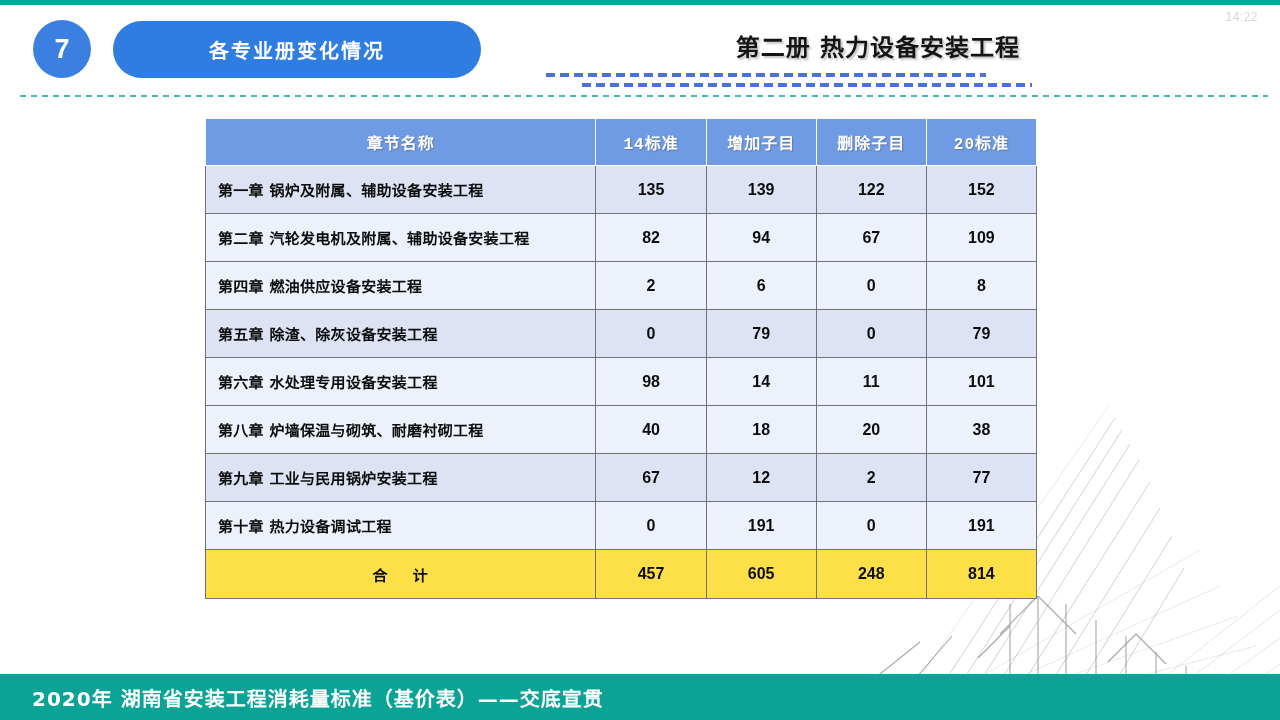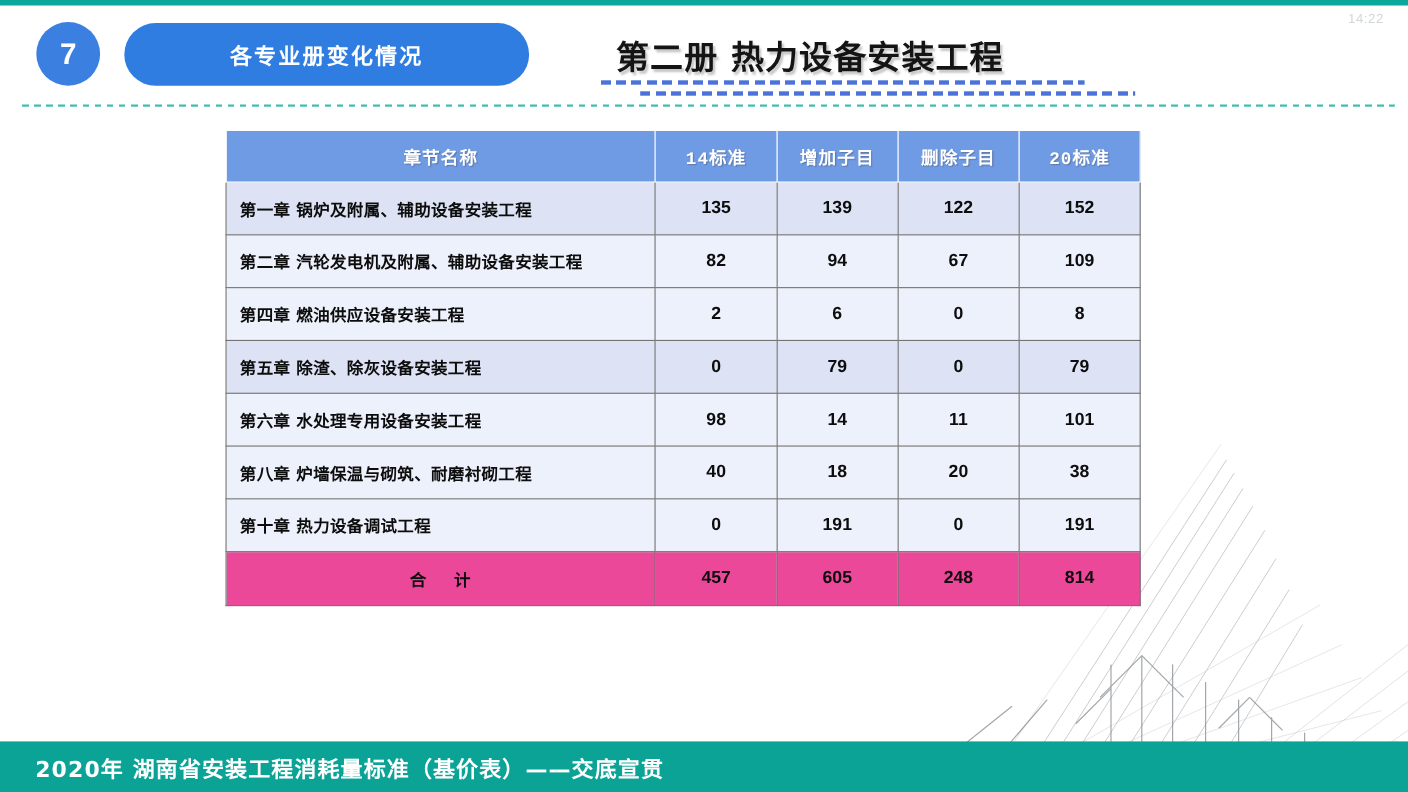--- a/index.html
+++ b/index.html
@@ -90,22 +90,22 @@
     display: flex;
     align-items: center;
     justify-content: center;
     font-family: "DejaVu Sans", "Liberation Sans", sans-serif;
   }
   #slide-title {
     position: absolute;
     left: 560px;
     top: 28px;
     width: 460px;
-    text-align: left;
-    font-size: 30px;
+    text-align: right;
+    font-size: 24px;
     font-weight: bold;
     color: #141414;
     letter-spacing: 1px;
     text-shadow: 2px 2px 2px rgba(150,150,150,.55);
     font-family: "DejaVu Sans", "Liberation Sans", sans-serif;
     white-space: nowrap;
   }
   .title-dash {
     position: absolute;
     height: 4px;
@@ -173,21 +173,21 @@
     letter-spacing: .3px;
   }
   #data-table tbody td.num {
     text-align: center;
     font-family: "Liberation Sans", sans-serif;
     font-size: 16px;
   }
   #data-table tbody tr.odd  td { background: #dde3f4; }
   #data-table tbody tr.even td { background: #edf1fb; }
   #data-table tbody tr.total td {
-    background: #ec4899;
+    background: #fde047;
     height: 46px;
   }
   #data-table tbody tr.total td.name {
     text-align: center;
     padding-left: 0;
     letter-spacing: 10px;
     text-indent: 10px;
   }
 
   
@@ -333,20 +333,27 @@
         <td class="num">11</td>
         <td class="num">101</td>
       </tr>
       <tr class="even">
         <td class="name">第八章 炉墙保温与砌筑、耐磨衬砌工程</td>
         <td class="num">40</td>
         <td class="num">18</td>
         <td class="num">20</td>
         <td class="num">38</td>
       </tr>
+      <tr class="odd">
+        <td class="name">第九章 工业与民用锅炉安装工程</td>
+        <td class="num">67</td>
+        <td class="num">12</td>
+        <td class="num">2</td>
+        <td class="num">77</td>
+      </tr>
       <tr class="even">
         <td class="name">第十章 热力设备调试工程</td>
         <td class="num">0</td>
         <td class="num">191</td>
         <td class="num">0</td>
         <td class="num">191</td>
       </tr>
       <tr class="total">
         <td class="name">合 计</td>
         <td class="num">457</td>

